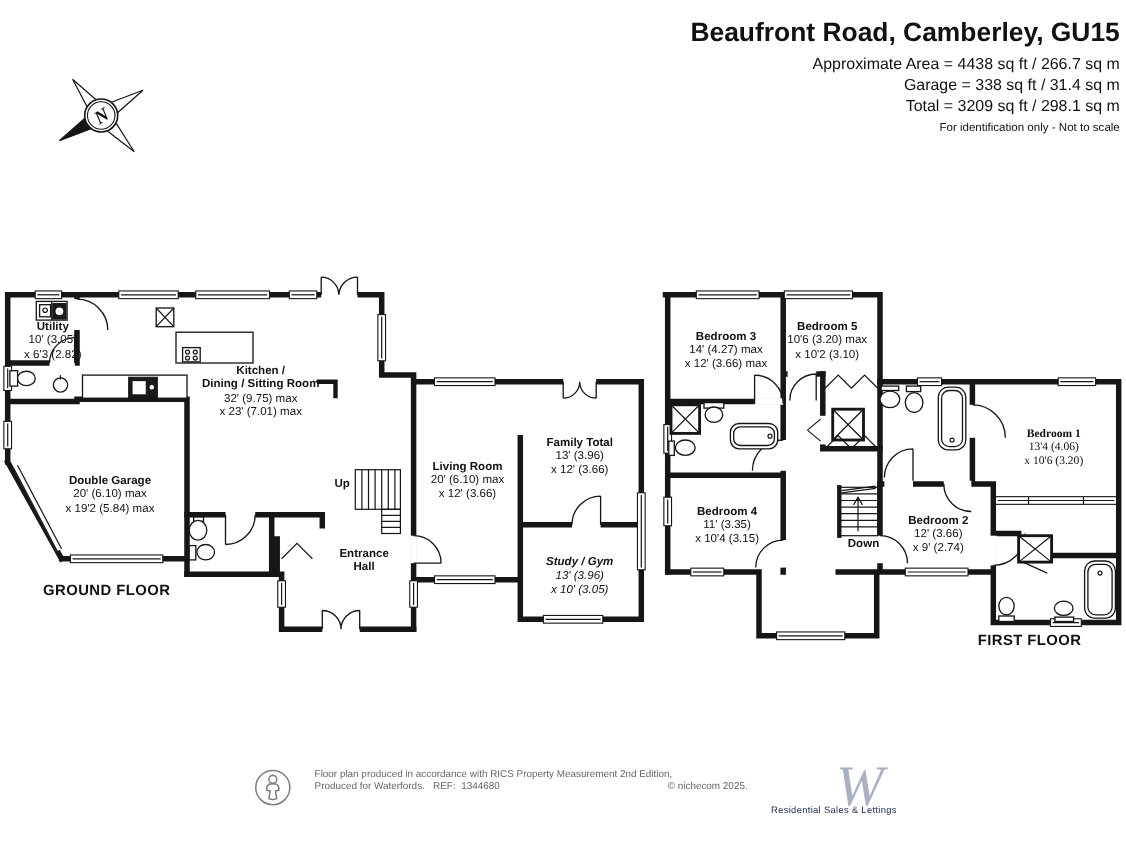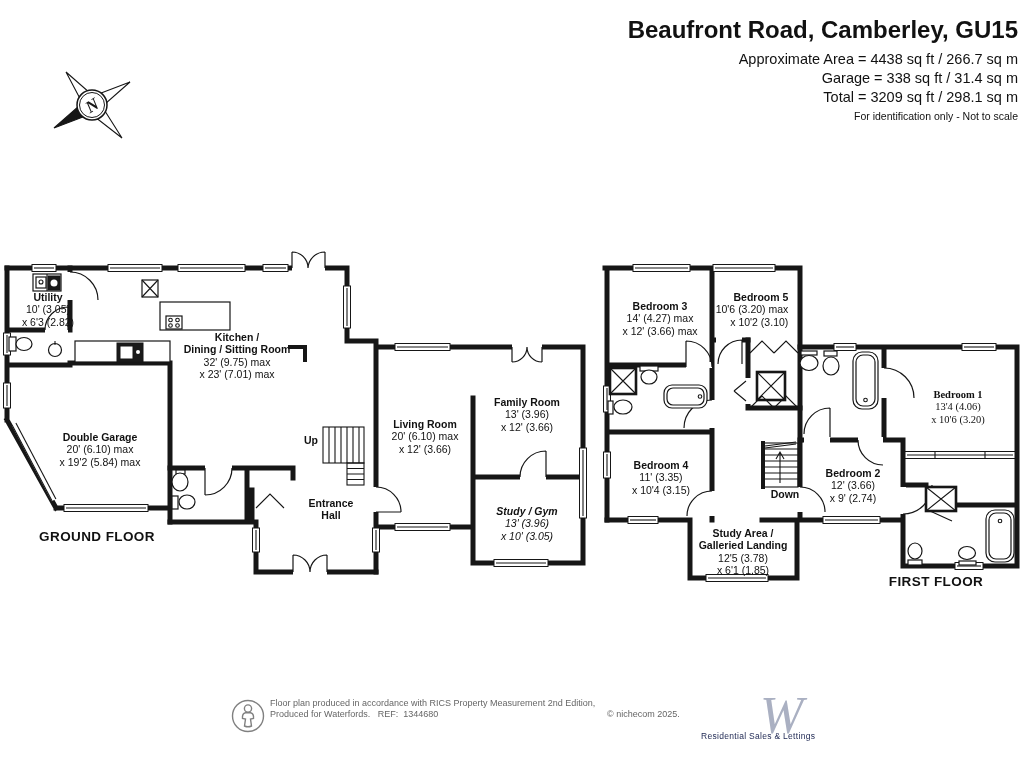--- a/index.html
+++ b/index.html
@@ -304,71 +304,65 @@
     <div>Double Garage</div>
     <div class="dim">20' (6.10) max</div>
     <div class="dim">x 19'2 (5.84) max</div>
   </div>
   <div class="rl" style="left:425px;top:418px;">
     <div>Living Room</div>
     <div class="dim">20' (6.10) max</div>
     <div class="dim">x 12' (3.66)</div>
   </div>
   <div class="rl" style="left:527px;top:396px;">
-    <div>Family Room</div>
+    <div>Family Total</div>
     <div class="dim">13' (3.96)</div>
     <div class="dim">x 12' (3.66)</div>
   </div>
   <div class="rl" style="left:527px;top:505px;font-style:italic;">
     <div>Study / Gym</div>
     <div class="dim">13' (3.96)</div>
     <div class="dim">x 10' (3.05)</div>
   </div>
   <div class="rl" style="left:331px;top:497px;">
     <div>Entrance</div>
     <div>Hall</div>
   </div>
   <div class="stairlbl" style="left:311px;top:434px;">Up</div>
   <div class="ftitle" style="left:97px;top:529px;">GROUND FLOOR</div>
 
   <div class="rl" style="left:660px;top:300px;">
     <div>Bedroom 3</div>
     <div class="dim">14' (4.27) max</div>
     <div class="dim">x 12' (3.66) max</div>
   </div>
-  <div class="rl" style="left:752px;top:291px;text-align:right;">
+  <div class="rl" style="left:752px;top:291px;">
     <div>Bedroom 5</div>
     <div class="dim">10'6 (3.20) max</div>
     <div class="dim">x 10'2 (3.10)</div>
   </div>
   <div class="rl" style="left:661px;top:459px;">
     <div>Bedroom 4</div>
     <div class="dim">11' (3.35)</div>
     <div class="dim">x 10'4 (3.15)</div>
   </div>
   <div class="rl" style="left:958px;top:389px;font-family:Liberation Serif, serif;">
     <div>Bedroom 1</div>
     <div class="dim">13'4 (4.06)</div>
     <div class="dim">x 10'6 (3.20)</div>
   </div>
   <div class="rl" style="left:853px;top:467px;">
     <div>Bedroom 2</div>
     <div class="dim">12' (3.66)</div>
     <div class="dim">x 9' (2.74)</div>
   </div>
-  <div class="rl" style="left:743px;top:527px;">
-    <div>Study Area /</div>
-    <div>Galleried Landing</div>
-    <div class="dim">12'5 (3.78)</div>
-    <div class="dim">x 6'1 (1.85)</div>
-  </div>
   <div class="stairlbl" style="left:785px;top:488px;">Down</div>
   <div class="ftitle" style="left:936px;top:574px;">FIRST FLOOR</div>
 
-  <div class="ft" style="left:270px;top:698px;width:345px;">
+  <div class="ft" style="left:286px;top:698px;width:345px;">
     <div>Floor plan produced in accordance with RICS Property Measurement 2nd Edition,</div>
     <div>Produced for Waterfords.&nbsp;&nbsp;&nbsp;REF:&nbsp; 1344680</div>
   </div>
   <div class="ft" style="left:607px;top:708.5px;">© nichecom 2025.</div>
 
   <div class="logo-w">W</div>
   <div class="logo-tag">Residential Sales &amp; Lettings</div>
 
 </div>
 

